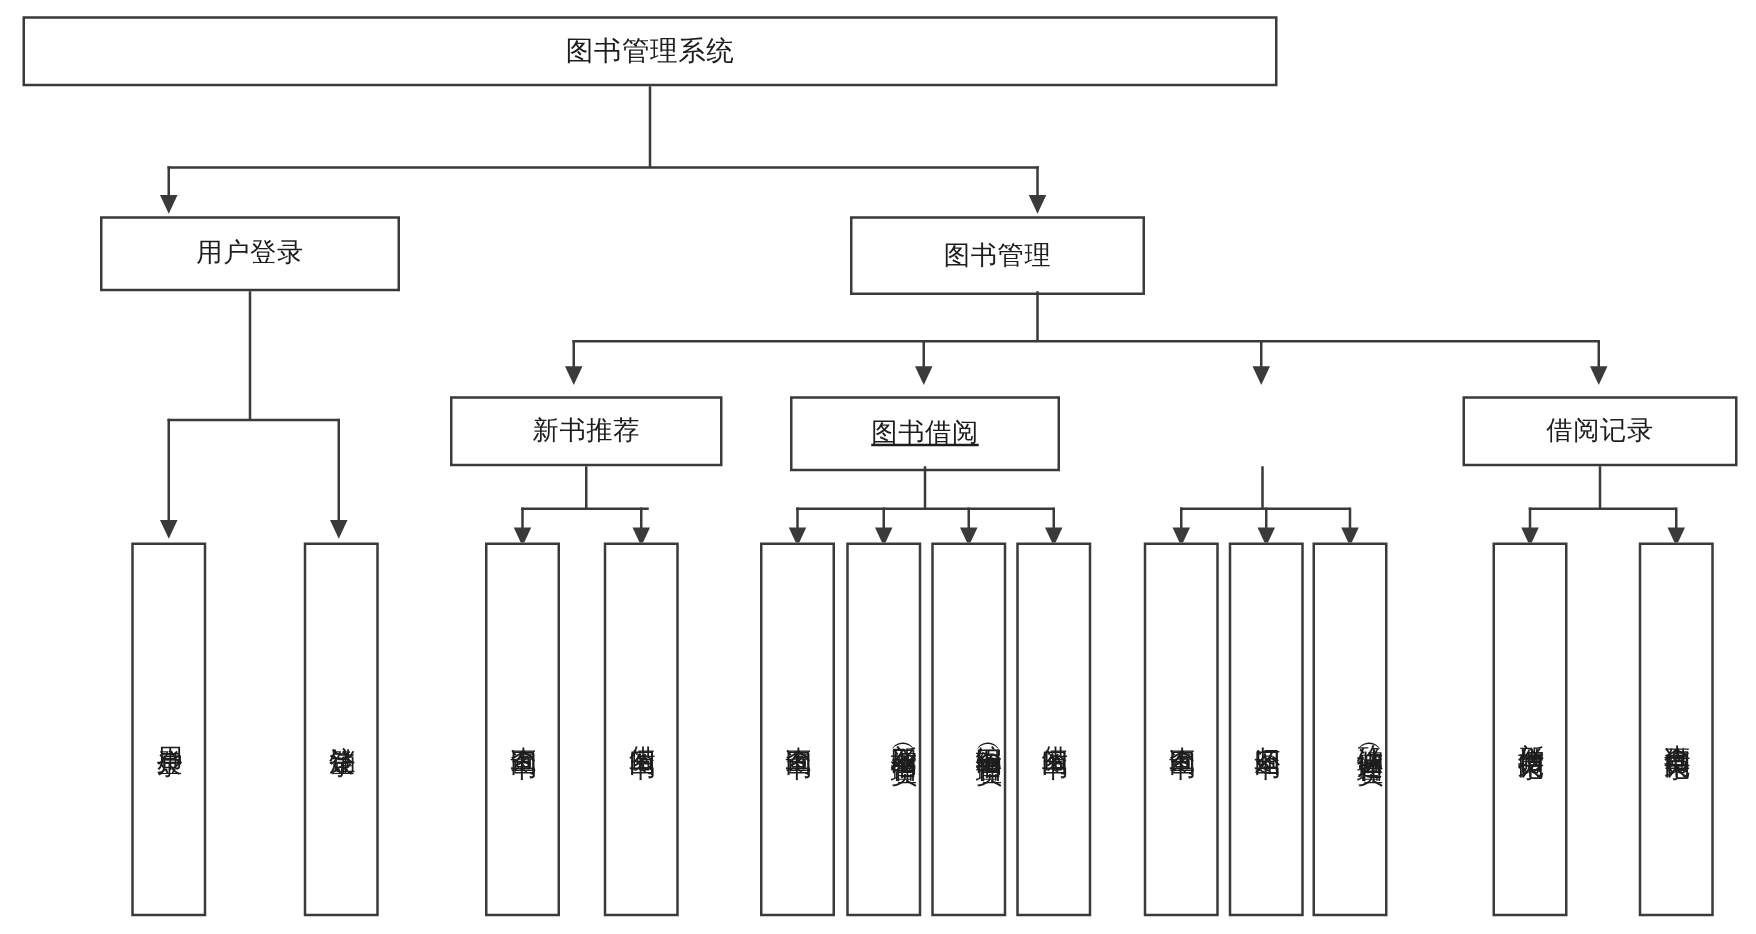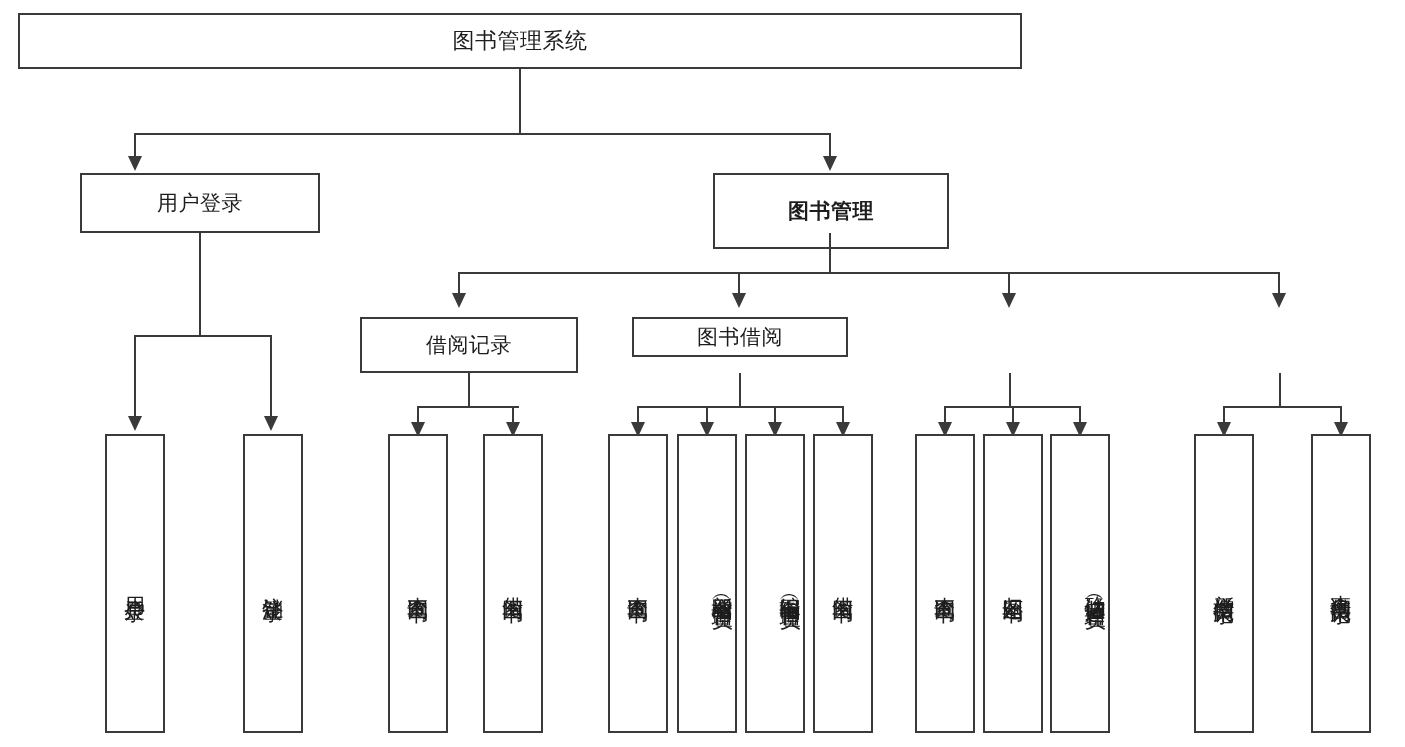--- a/index.html
+++ b/index.html
@@ -83,21 +83,21 @@
   <div class="ln h" style="left:134px;top:133px;width:697px;"></div>
   <div class="ln v" style="left:134px;top:133px;height:25px;"></div>
   <div class="ln v" style="left:829px;top:133px;height:25px;"></div>
   <div class="arrow" style="left:128px;top:156px;"></div>
   <div class="arrow" style="left:823px;top:156px;"></div>
 
   <div class="node h" style="left:80px;top:173px;width:240px;height:60px;">
     <span class="lbl">用户登录</span>
   </div>
 
-  <div class="node h" style="left:713px;top:173px;width:236px;height:76px;font-weight:bold;">
+  <div class="node h" style="left:680px;top:173px;width:236px;height:63px;">
     <span class="lbl">图书管理</span>
   </div>
 
   <div class="ln v" style="left:199px;top:233px;height:103px;"></div>
   <div class="ln h" style="left:134px;top:335px;width:137px;"></div>
   <div class="ln v" style="left:134px;top:335px;height:82px;"></div>
   <div class="ln v" style="left:270px;top:335px;height:82px;"></div>
   <div class="arrow" style="left:128px;top:416px;"></div>
   <div class="arrow" style="left:264px;top:416px;"></div>
 
@@ -106,24 +106,27 @@
   <div class="ln v" style="left:458px;top:272px;height:22px;"></div>
   <div class="ln v" style="left:738px;top:272px;height:22px;"></div>
   <div class="ln v" style="left:1008px;top:272px;height:22px;"></div>
   <div class="ln v" style="left:1278px;top:272px;height:22px;"></div>
   <div class="arrow" style="left:452px;top:293px;"></div>
   <div class="arrow" style="left:732px;top:293px;"></div>
   <div class="arrow" style="left:1002px;top:293px;"></div>
   <div class="arrow" style="left:1272px;top:293px;"></div>
 
   <div class="node h" style="left:360px;top:317px;width:218px;height:56px;">
+    <span class="lbl">新书推荐</span>
+  </div>
+  <div class="node h" style="left:632px;top:317px;width:216px;height:60px;text-decoration:underline;">
+    <span class="lbl">图书借阅</span>
+  </div>
+  <div class="node h" style="left:1170px;top:317px;width:220px;height:56px;">
     <span class="lbl">借阅记录</span>
-  </div>
-  <div class="node h" style="left:632px;top:317px;width:216px;height:40px;">
-    <span class="lbl">图书借阅</span>
   </div>
 
   <div class="ln v" style="left:468px;top:373px;height:34px;"></div>
   <div class="ln h" style="left:417px;top:406px;width:102px;"></div>
   <div class="ln v" style="left:417px;top:406px;height:18px;"></div>
   <div class="ln v" style="left:512px;top:406px;height:18px;"></div>
   <div class="arrow" style="left:411px;top:422px;"></div>
   <div class="arrow" style="left:506px;top:422px;"></div>
 
   <div class="ln v" style="left:739px;top:373px;height:34px;"></div>

